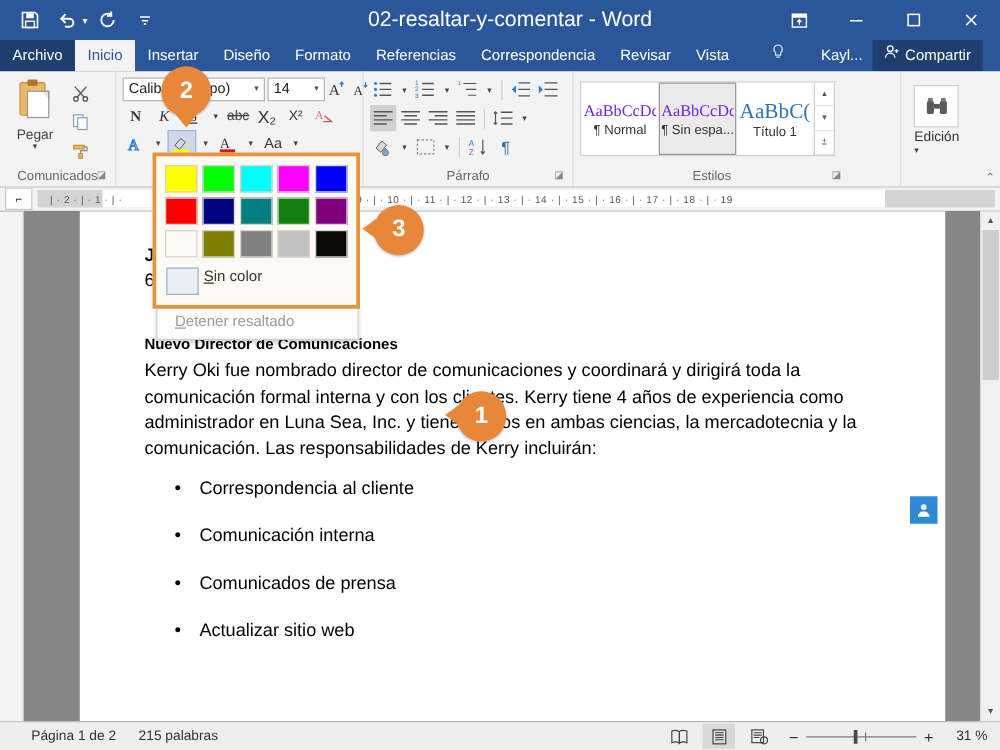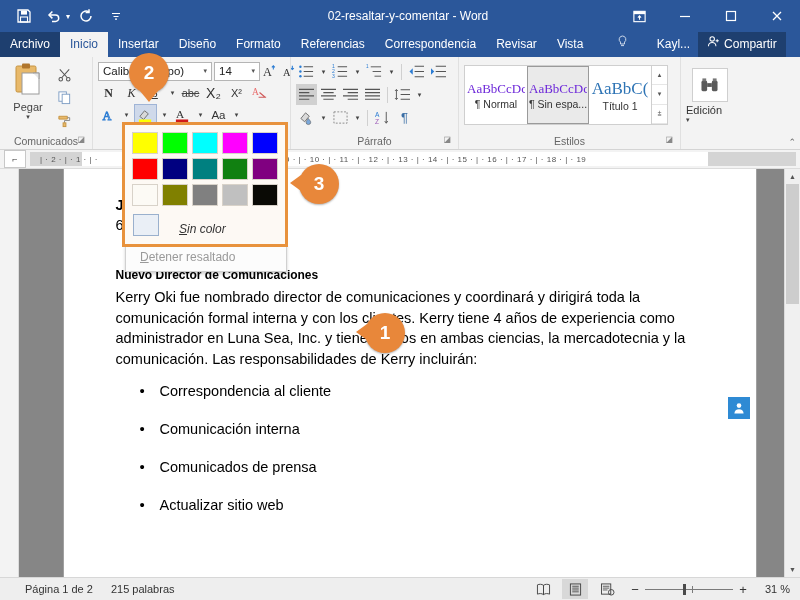--- a/index.html
+++ b/index.html
@@ -10,21 +10,21 @@
     -webkit-font-smoothing:antialiased;
   }
   .app{position:absolute;inset:0;display:flex;flex-direction:column;background:#2b579a;}
 
   
   .titlebar{height:32px;background:#2b579a;display:flex;align-items:center;position:relative;flex:0 0 auto;}
   .qat{display:flex;align-items:center;gap:2px;padding-left:10px;}
   .qat-btn{width:28px;height:26px;display:flex;align-items:center;justify-content:center;color:#fff;}
   .qat-btn svg{display:block;}
   .caret{font-size:8px;color:#fff;margin-left:-4px;}
-  .title{position:absolute;left:16px;right:0;text-align:center;color:#fff;font-size:12px;pointer-events:none;}
+  .title{position:absolute;left:16px;right:0;text-align:center;color:#fff;font-size:17px;pointer-events:none;}
   .winbtns{margin-left:auto;display:flex;align-items:center;height:32px;}
   .winbtn{width:46px;height:32px;display:flex;align-items:center;justify-content:center;color:#fff;}
 
   
   .tabs{height:25px;background:#2b579a;display:flex;align-items:flex-end;font-size:12px;flex:0 0 auto;position:relative;}
   .tab{padding:0 10px;height:25px;line-height:25px;color:#fff;white-space:nowrap;}
   .tab.active{background:#f3f3f3;color:#2b579a;}
   .tab.file{background:#1e3f6f;}
   .tellme{display:flex;align-items:center;gap:4px;color:#cdd9ea;padding:0 6px;height:25px;line-height:25px;flex-direction:column;}
   .acct{color:#fff;padding:0 6px;height:25px;line-height:25px;}
@@ -69,21 +69,21 @@
   .gallery{display:flex;border:1px solid #cfcfcf;background:#fff;height:60px;box-sizing:border-box;}
   .sty{width:62px;display:flex;flex-direction:column;align-items:center;justify-content:center;gap:1px;box-sizing:border-box;border:1px solid transparent;}
   .sty.sel{border:1px solid #9a9a9a;background:#eaeaea;}
   .sty .prev{font-size:13px;color:#6d28d9;font-family:"Liberation Serif",serif;white-space:nowrap;overflow:hidden;width:58px;text-align:center;}
   .sty.h1 .prev{color:#2e74b5;font-size:17px;}
   .sty .nm{font-size:10.5px;color:#333;white-space:nowrap;overflow:hidden;width:60px;text-align:center;}
   .spin{width:15px;border-left:1px solid #cfcfcf;display:flex;flex-direction:column;}
   .spin div{flex:1;display:flex;align-items:center;justify-content:center;font-size:7px;color:#555;border-bottom:1px solid #e6e6e6;}
 
   
-  .egrp{width:58px;}
+  .egrp{width:58px;align-items:center;margin-left:40px;}
   .ebtn{width:34px;height:32px;border:1px solid #cfcfcf;background:#fff;display:flex;align-items:center;justify-content:center;margin:2px auto 0;}
   .etxt{font-size:11px;color:#333;text-align:center;margin-top:2px;}
   .earw{font-size:7px;color:#444;text-align:center;}
   .collapse{position:absolute;right:4px;bottom:2px;font-size:9px;color:#666;}
 
   
   .ruler{height:18px;background:#f3f3f3;border-bottom:1px solid #dcdcdc;display:flex;align-items:center;position:relative;flex:0 0 auto;font-size:8px;color:#555;}
   .tabsel{width:20px;height:16px;margin-left:4px;border:1px solid #c8c8c8;background:#fff;display:flex;align-items:center;justify-content:center;font-size:9px;color:#333;}
   .rtrack{flex:1;height:14px;margin:0 4px;position:relative;}
   .rseg{position:absolute;top:0;height:14px;background:#d4d4d4;}
@@ -118,21 +118,21 @@
   .zline{width:88px;height:1px;background:#7a7a7a;position:relative;}
   .zthumb{position:absolute;left:38px;top:-5px;width:3px;height:11px;background:#4a4a4a;}
   .zmid{position:absolute;left:47px;top:-3px;width:1px;height:7px;background:#7a7a7a;}
   .zpm{font-size:13px;color:#333;width:10px;text-align:center;}
   .zval{width:36px;text-align:right;}
 
   
   .hlmenu{position:absolute;left:122px;top:122px;width:166px;border:3px solid #e8923c;background:#fdf9f4;box-sizing:border-box;z-index:40;}
   .swatches{display:flex;flex-wrap:wrap;gap:4px;padding:7px 7px 4px 7px;}
   .sw{width:26px;height:22px;border:1px solid #d8d2c9;box-sizing:border-box;}
-  .nocolor{display:flex;align-items:flex-end;gap:20px;padding:4px 8px 8px 8px;font-style:italic;}
+  .nocolor{display:flex;align-items:flex-start;gap:4px;padding:4px 8px 8px 8px;}
   .nocolor .chip{width:24px;height:20px;border:1px solid #9ab0cd;background:#eaeff6;}
   .nocolor .txt{font-size:12px;color:#333;}
   .nocolor .txt u{text-decoration:underline;}
   .stopmenu{position:absolute;left:125px;top:244px;width:160px;background:#fcfcfc;border:1px solid #d0d0d0;border-top:none;padding:6px 0 7px 0;z-index:39;box-shadow:0 2px 3px rgba(0,0,0,.18);}
   .stopmenu .it{font-size:12px;color:#9a9a9a;padding-left:14px;}
   .stopmenu .it u{text-decoration:underline;}
 
   
   .callout{position:absolute;width:40px;height:40px;border-radius:50%;background:#e8873a;color:#fff;font-size:19px;font-weight:bold;display:flex;align-items:center;justify-content:center;z-index:60;box-shadow:0 1px 2px rgba(0,0,0,.3);}
   .callout:after{content:"";position:absolute;width:0;height:0;}

